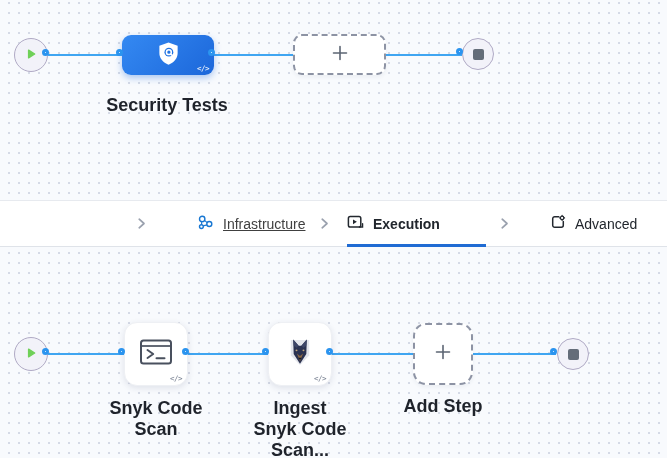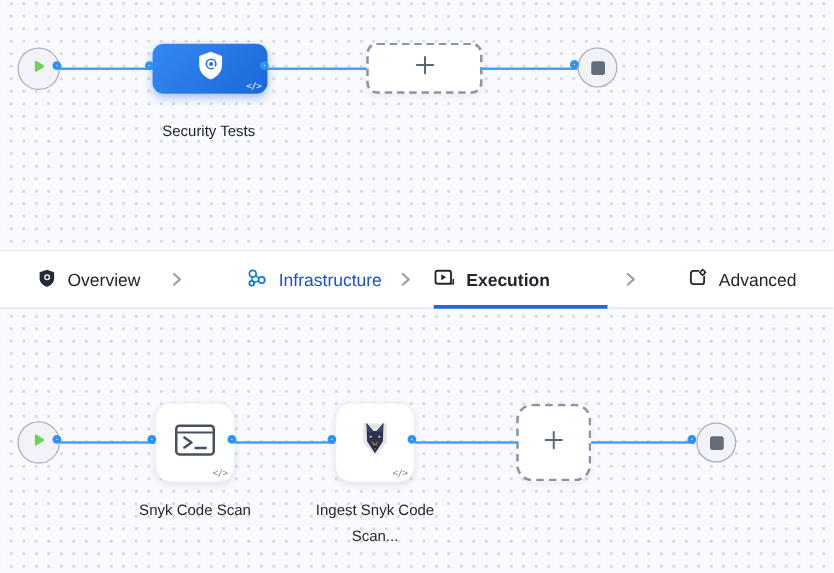--- a/index.html
+++ b/index.html
@@ -12,40 +12,40 @@
   }
   
   .edge{ position:absolute; height:2.5px; background:#3fa5f1; }
   .ring{ position:absolute; width:7px; height:7px; background:#fff;
          border:3px solid #2b94ef; border-radius:50%; }
   .endcap{ position:absolute; border-radius:50%; background:#f2f2f9;
            border:1.5px solid #b0aac5; display:flex; align-items:center; justify-content:center; }
   .endcap.start{ width:34px; height:34px; }
   .endcap.stop{ width:32px; height:32px; }
   .stop-square{ width:11px; height:11px; background:#646d79; border-radius:2px; }
-  .node-label{ position:absolute; font-size:12px; font-weight:400; color:#1f232b;
+  .node-label{ position:absolute; font-size:18px; font-weight:700; color:#1f232b;
                text-align:center; line-height:21px; }
   .add-box{ position:absolute; background:#fff; border:2px dashed #8d93a4;
             display:flex; align-items:center; justify-content:center;
             box-shadow:0 2px 4px rgba(40,50,90,.06); cursor:pointer; }
   .code-badge{ position:absolute; right:5px; bottom:2px; font-size:7.5px;
                font-family:"DejaVu Sans Mono",monospace; letter-spacing:-.5px; }
   
   .stage-node{ position:absolute; left:122px; top:35px; width:92px; height:40px;
                border-radius:9px; background:linear-gradient(135deg,#3489f2 0%,#1c67da 100%);
                box-shadow:0 3px 7px rgba(27,102,217,.35);
                display:flex; align-items:center; justify-content:center; cursor:pointer; }
   .stage-node .code-badge{ color:rgba(255,255,255,.95); }
   .add-stage{ left:293px; top:34px; width:93px; height:41px; border-radius:9px; }
   
   .tabbar{ position:absolute; left:0; top:200px; width:667px; height:47px; background:#fff;
            border-top:1px solid #e7eaef; border-bottom:1px solid #dfe3e9; }
   .tab{ position:absolute; top:0; height:45px; display:flex; align-items:center; gap:9px;
         font-size:14px; color:#21262d; cursor:pointer; white-space:nowrap; }
-  .tab.link{ color:#1d4ed8; }
+  .tab.link{ color:#404040;text-decoration:underline; }
   .tab.active{ font-weight:600; }
   .tab-underline{ position:absolute; left:347px; top:43px; width:139px; height:3px;
                   background:#1f6bd3; }
   .tab-sep{ position:absolute; top:15px; }
   
   .step-node{ position:absolute; top:322px; width:64px; height:64px; border-radius:13px;
               background:#fff; border:1px solid #eef0f4;
               box-shadow:0 2px 6px rgba(40,50,90,.12);
               display:flex; align-items:center; justify-content:center; cursor:pointer; }
   .step-node .code-badge{ color:#7b8494; }
@@ -92,29 +92,20 @@
 
   <span class="ring" style="left:41.5px; top:48.5px;"></span>
   <span class="ring" style="left:115.5px; top:48.5px;"></span>
   <span class="ring" style="left:207.5px; top:48.5px;"></span>
   <span class="ring" style="left:455.5px; top:47.5px;"></span>
 
   <div class="node-label" style="left:97px; top:95px; width:140px;">Security Tests</div>
 
   <nav class="tabbar">
 
-    <div class="tab" style="left:30px;">
-      <span>
-        <svg width="15" height="15" viewBox="0 0 16 16">
-          <path d="M8 .8 L14.2 3 V8 C14.2 11.5 11.7 14.1 8 15.4 C4.3 14.1 1.8 11.5 1.8 8 V3 Z" fill="#262b33"></path>
-          <circle cx="8.2" cy="7.2" r="2" fill="none" stroke="#ffffff" stroke-width="1.1"></circle>
-        </svg>
-      </span>
-      <span>Overview</span>
-    </div>
 
     <span class="tab-sep" style="left:134px;">
       <svg width="15" height="15" viewBox="0 0 15 15">
           <path d="M5.2 3.2 L10 7.5 L5.2 11.8" fill="none" stroke="#9aa1ae" stroke-width="1.7" stroke-linecap="round" stroke-linejoin="round"></path>
         </svg>
     </span>
 
     <div class="tab link" style="left:197px;">
       <span>
         <svg width="17" height="17" viewBox="0 0 17 17">
@@ -218,14 +209,15 @@
 
   <span class="ring" style="left:41.5px; top:347.5px;"></span>
   <span class="ring" style="left:117.5px; top:347.5px;"></span>
   <span class="ring" style="left:181.5px; top:347.5px;"></span>
   <span class="ring" style="left:261.5px; top:347.5px;"></span>
   <span class="ring" style="left:325.5px; top:347.5px;"></span>
   <span class="ring" style="left:549.5px; top:347.5px;"></span>
 
   <div class="node-label" style="left:250px; top:398px; width:100px;">Ingest Snyk Code Scan...</div>
   <div class="node-label" style="left:96px; top:398px; width:120px;">Snyk Code Scan</div>
+  <div class="node-label" style="left:393px; top:396px; width:100px;">Add Step</div>
 
 </div>
 
 </body></html>

